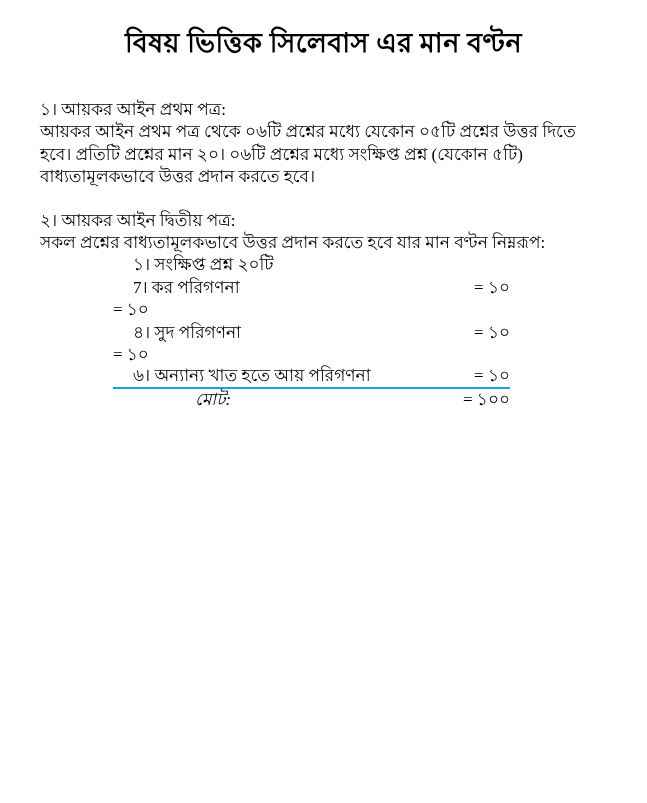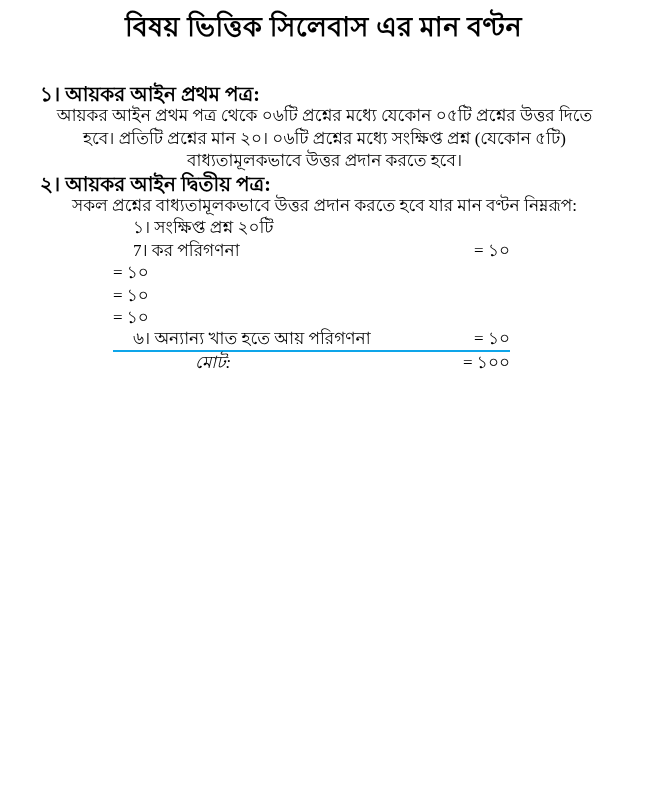--- a/index.html
+++ b/index.html
@@ -10,37 +10,37 @@
     height: 803px;
     background: #ffffff;
     color: #000000;
     font-family: "Liberation Serif", "DejaVu Sans", serif;
     overflow: hidden;
   }
   .title {
     text-align: center;
     font-size: 27px;
     font-weight: bold;
-    padding-top: 6px;
+    padding-top: 22px;
     letter-spacing: 0.5px;
   }
   .content {
     margin: 0 38px 0 40px;
   }
   .section-1 { margin-top: 32px; }
-  .section-2 { }
+  .section-2 { margin-top: 21px; }
   .sec-heading {
-    font-size: 20px;
-    font-weight: bold;
+    font-size: 17px;
+    font-weight: normal;
     line-height: 22px;
   }
   .sec-body {
     font-size: 17px;
     line-height: 22.5px;
-    text-align: center;
+    text-align: left;
   }
   .marks {
     margin-left: 73px;   
     width: 397px;        
     font-size: 17px;
   }
   .mrow {
     display: flex;
     justify-content: space-between;
     align-items: flex-end;
@@ -90,20 +90,21 @@
         <div class="mrow">
           <span class="mlabel">7। কর পরিগণনা</span>
           <span class="mvalue">= ১০</span>
         </div>
 
         <div class="mrow">
           <span class="mvalue">= ১০</span>
         </div>
 
         <div class="mrow">
+          <span class="mlabel">৪। সুদ পরিগণনা</span>
           <span class="mvalue">= ১০</span>
         </div>
 
         <div class="mrow">
           <span class="mvalue">= ১০</span>
         </div>
 
         <div class="mrow underlined">
           <span class="mlabel">৬। অন্যান্য খাত হতে আয় পরিগণনা</span>
           <span class="mvalue">= ১০</span>

